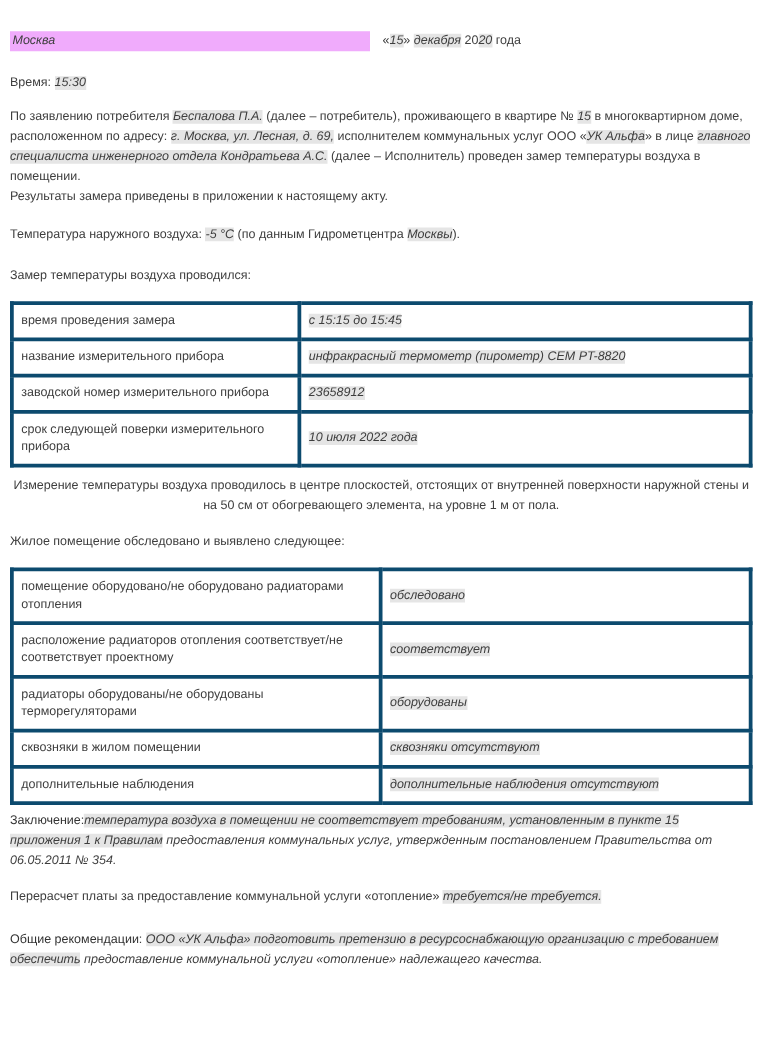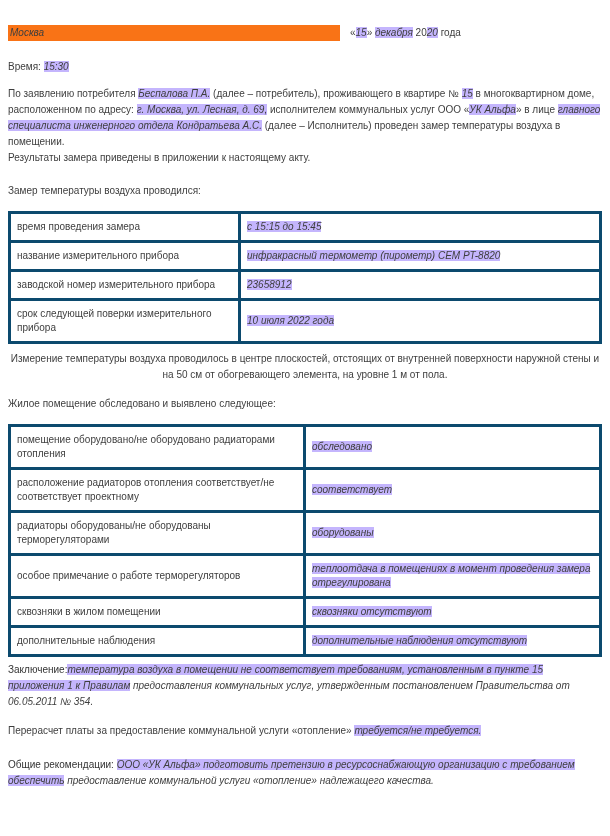--- a/index.html
+++ b/index.html
@@ -4,26 +4,26 @@
 <style>
   * { margin:0; padding:0; box-sizing:border-box; }
   html,body { background:#fff; }
   .page {
     width:610px; height:836px; overflow:hidden;
     padding:8px 8px 0 8px; background:#fff;
     font-family:"Liberation Sans", sans-serif;
     font-size:10px; line-height:16px; color:#3e3e3e;
   }
   .title { font-size:11px; line-height:13px; font-weight:bold; text-align:center; color:#333; }
-  .hl { background:#c4b5fd; font-style:italic; }
+  .hl { background:#e5e5e5; font-style:italic; }
   .i  { font-style:italic; }
   .b  { font-weight:normal; color:#333; }
   .date-line { margin-top:17px; }
   .city-field {
-    display:inline-block; width:332px; background:#f97316;
+    display:inline-block; width:288px; background:#f0abfc;
     font-style:italic; padding-left:2px; margin-right:10px; vertical-align:baseline;
   }
   .time-line   { margin-top:18px; }
   .p-intro     { margin-top:11px; }
   .p-results   { margin-top:0; }
   .p-temp      { margin-top:14px; }
   .p-zamer     { margin-top:17px; }
   .p-izmer     { margin-top:7px;text-align:center;  }
   .p-zhiloe    { margin-top:13px; }
   .p-zakl      { margin-top:5px;  }
@@ -50,20 +50,21 @@
   <div class="date-line">
     <span class="city-field">Москва</span><span><span>«</span><span class="hl">15</span><span>» </span><span class="hl">декабря</span><span> 20</span><span class="hl">20</span><span> года</span></span>
   </div>
 
   <div class="time-line"><span>Время: </span><span class="hl">15:30</span></div>
 
   <div class="p-intro"><span>По заявлению потребителя </span><span class="hl">Беспалова П.А.</span><span> (далее – потребитель), проживающего в квартире № </span><span class="hl">15</span><span> в многоквартирном доме, расположенном по адресу: </span><span class="hl">г. Москва, ул. Лесная, д. 69,</span><span> исполнителем коммунальных услуг ООО «</span><span class="hl">УК Альфа</span><span>» в лице </span><span class="hl">главного специалиста инженерного отдела Кондратьева А.С.</span><span> (далее – Исполнитель) проведен замер температуры воздуха в помещении.</span></div>
 
   <div class="p-results"><span>Результаты замера приведены в приложении к настоящему акту.</span></div>
 
+  <div class="p-temp"><span>Температура наружного воздуха: </span><span class="hl">-5 °C</span><span> (по данным Гидрометцентра </span><span class="hl">Москвы</span><span>).</span></div>
 
   <div class="p-zamer"><span>Замер температуры воздуха проводился:</span></div>
 
   <table class="tbl-measurement">
     <tbody>
         <tr>
           <td>время проведения замера</td>
           <td><span class="hl">с 15:15 до 15:45</span></td>
         </tr>
         <tr>
@@ -93,24 +94,20 @@
         </tr>
         <tr>
           <td>расположение радиаторов отопления соответствует/не соответствует проектному</td>
           <td><span class="hl">соответствует</span></td>
         </tr>
         <tr>
           <td>радиаторы оборудованы/не оборудованы терморегуляторами</td>
           <td><span class="hl">оборудованы</span></td>
         </tr>
         <tr>
-          <td>особое примечание о работе терморегуляторов</td>
-          <td><span class="hl">теплоотдача в помещениях в момент проведения замера отрегулирована</span></td>
-        </tr>
-        <tr>
           <td>сквозняки в жилом помещении</td>
           <td><span class="hl">сквозняки отсутствуют</span></td>
         </tr>
         <tr>
           <td>дополнительные наблюдения</td>
           <td><span class="hl">дополнительные наблюдения отсутствуют</span></td>
         </tr>
       </tbody>
   </table>
 

